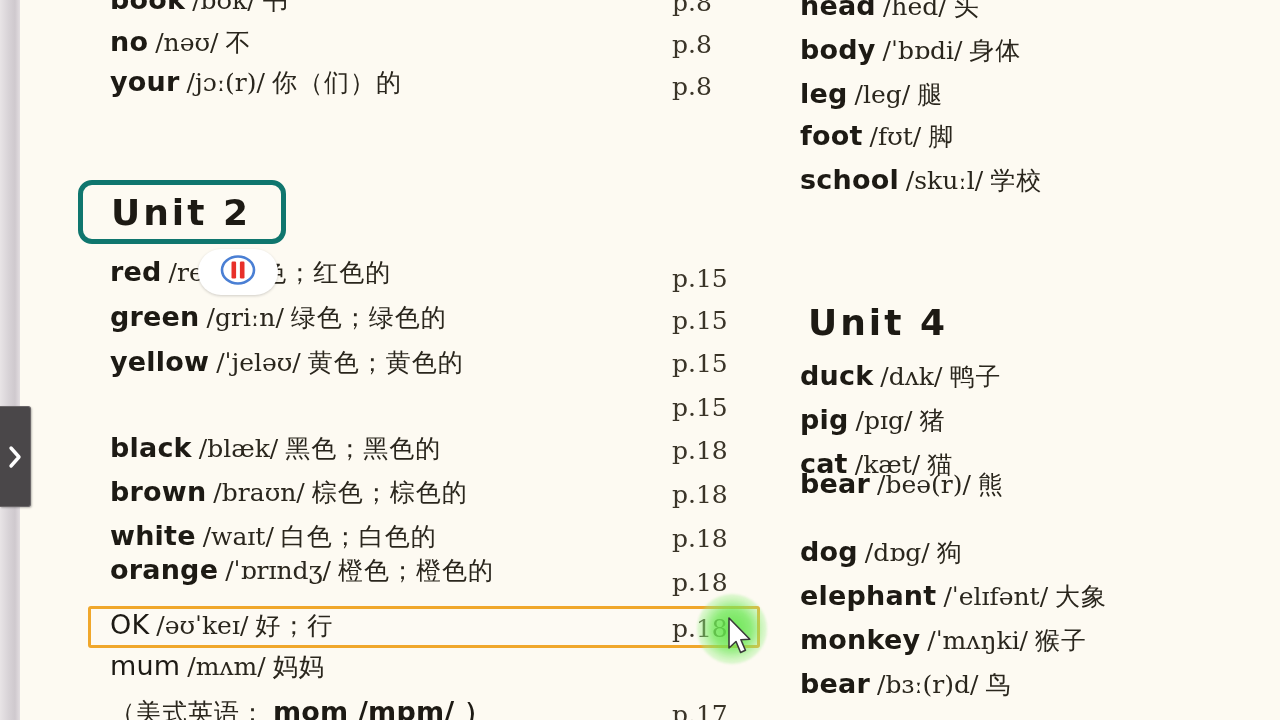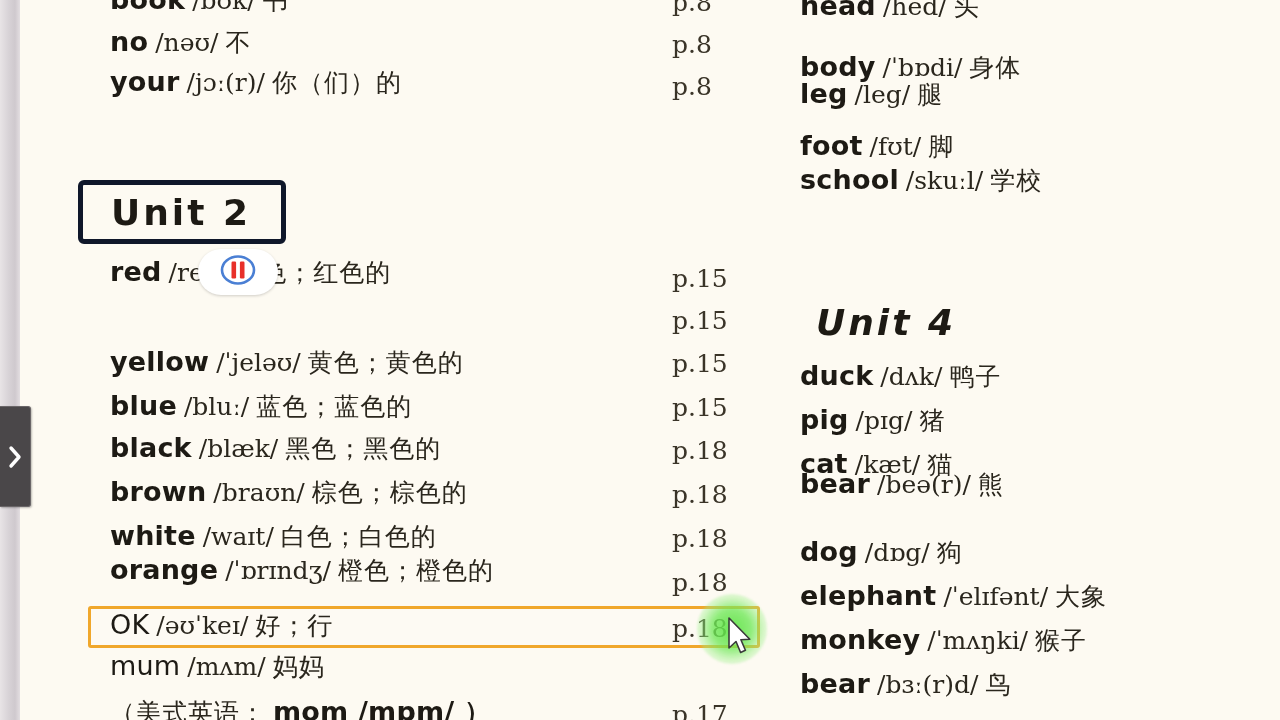--- a/index.html
+++ b/index.html
@@ -103,31 +103,31 @@
     font-weight: 700;
     font-size: 36px;
     letter-spacing: 3px;
     color: #1d1a14;
   }
 
   .unit2-box {
     position: absolute;
     left: 78px; top: 180px;
     width: 208px; height: 64px;
-    border: 5px solid #0f172a;
-    border-radius: 6px;
+    border: 5px solid #0f766e;
+    border-radius: 14px;
     box-sizing: border-box;
     display: flex;
     align-items: center;
     padding-left: 28px;
   }
 
   .unit4-head {
     position: absolute;
-    left: 36px; top: 302px; font-style: italic;
+    left: 28px; top: 302px;
   }
 
   
   .ok-box {
     position: absolute;
     left: 88px; top: 606px;
     width: 672px; height: 42px;
     border: 3px solid #f0a72b;
     border-radius: 3px;
     box-sizing: border-box;
@@ -215,34 +215,34 @@
       <span class="unit-label">Unit 2</span>
     </div>
 
     <div class="row l-row" style="top:258px;">
       <span class="entry">
         <span class="hw">red</span><span class="ipa">/red/</span><span class="cn">红色；红色的</span>
       </span>
     </div>
     <div class="page l-page" style="top:264px;">p.15</div>
 
+    <div class="row l-row" style="top:303px;">
+      <span class="entry">
+        <span class="hw">green</span><span class="ipa">/griːn/</span><span class="cn">绿色；绿色的</span>
+      </span>
+    </div>
     <div class="page l-page" style="top:306px;">p.15</div>
 
     <div class="row l-row" style="top:348px;">
       <span class="entry">
         <span class="hw">yellow</span><span class="ipa">/ˈjeləʊ/</span><span class="cn">黄色；黄色的</span>
       </span>
     </div>
     <div class="page l-page" style="top:349px;">p.15</div>
 
-    <div class="row l-row" style="top:392px;">
-      <span class="entry">
-        <span class="hw">blue</span><span class="ipa">/bluː/</span><span class="cn">蓝色；蓝色的</span>
-      </span>
-    </div>
     <div class="page l-page" style="top:393px;">p.15</div>
 
     <div class="row l-row" style="top:434px;">
       <span class="entry">
         <span class="hw">black</span><span class="ipa">/blæk/</span><span class="cn">黑色；黑色的</span>
       </span>
     </div>
     <div class="page l-page" style="top:436px;">p.18</div>
 
     <div class="row l-row" style="top:478px;text-align:right;">
@@ -299,33 +299,33 @@
   </div>
 
   <div class="col col-right">
 
     <div class="row r-row" style="top:-8px;">
       <span class="entry">
         <span class="hw">head</span><span class="ipa">/hed/</span><span class="cn">头</span>
       </span>
     </div>
 
-    <div class="row r-row" style="top:36px;margin-top:17px;">
+    <div class="row r-row" style="top:36px;">
       <span class="entry">
         <span class="hw">body</span><span class="ipa">/ˈbɒdi/</span><span class="cn">身体</span>
       </span>
     </div>
 
     <div class="row r-row" style="top:80px;">
       <span class="entry">
         <span class="hw">leg</span><span class="ipa">/leg/</span><span class="cn">腿</span>
       </span>
     </div>
 
-    <div class="row r-row" style="top:132px;justify-content:flex-end;">
+    <div class="row r-row" style="top:122px;justify-content:flex-end;">
       <span class="entry">
         <span class="hw">foot</span><span class="ipa">/fʊt/</span><span class="cn">脚</span>
       </span>
     </div>
 
     <div class="row r-row" style="top:166px;">
       <span class="entry">
         <span class="hw">school</span><span class="ipa">/skuːl/</span><span class="cn">学校</span>
       </span>
     </div>

